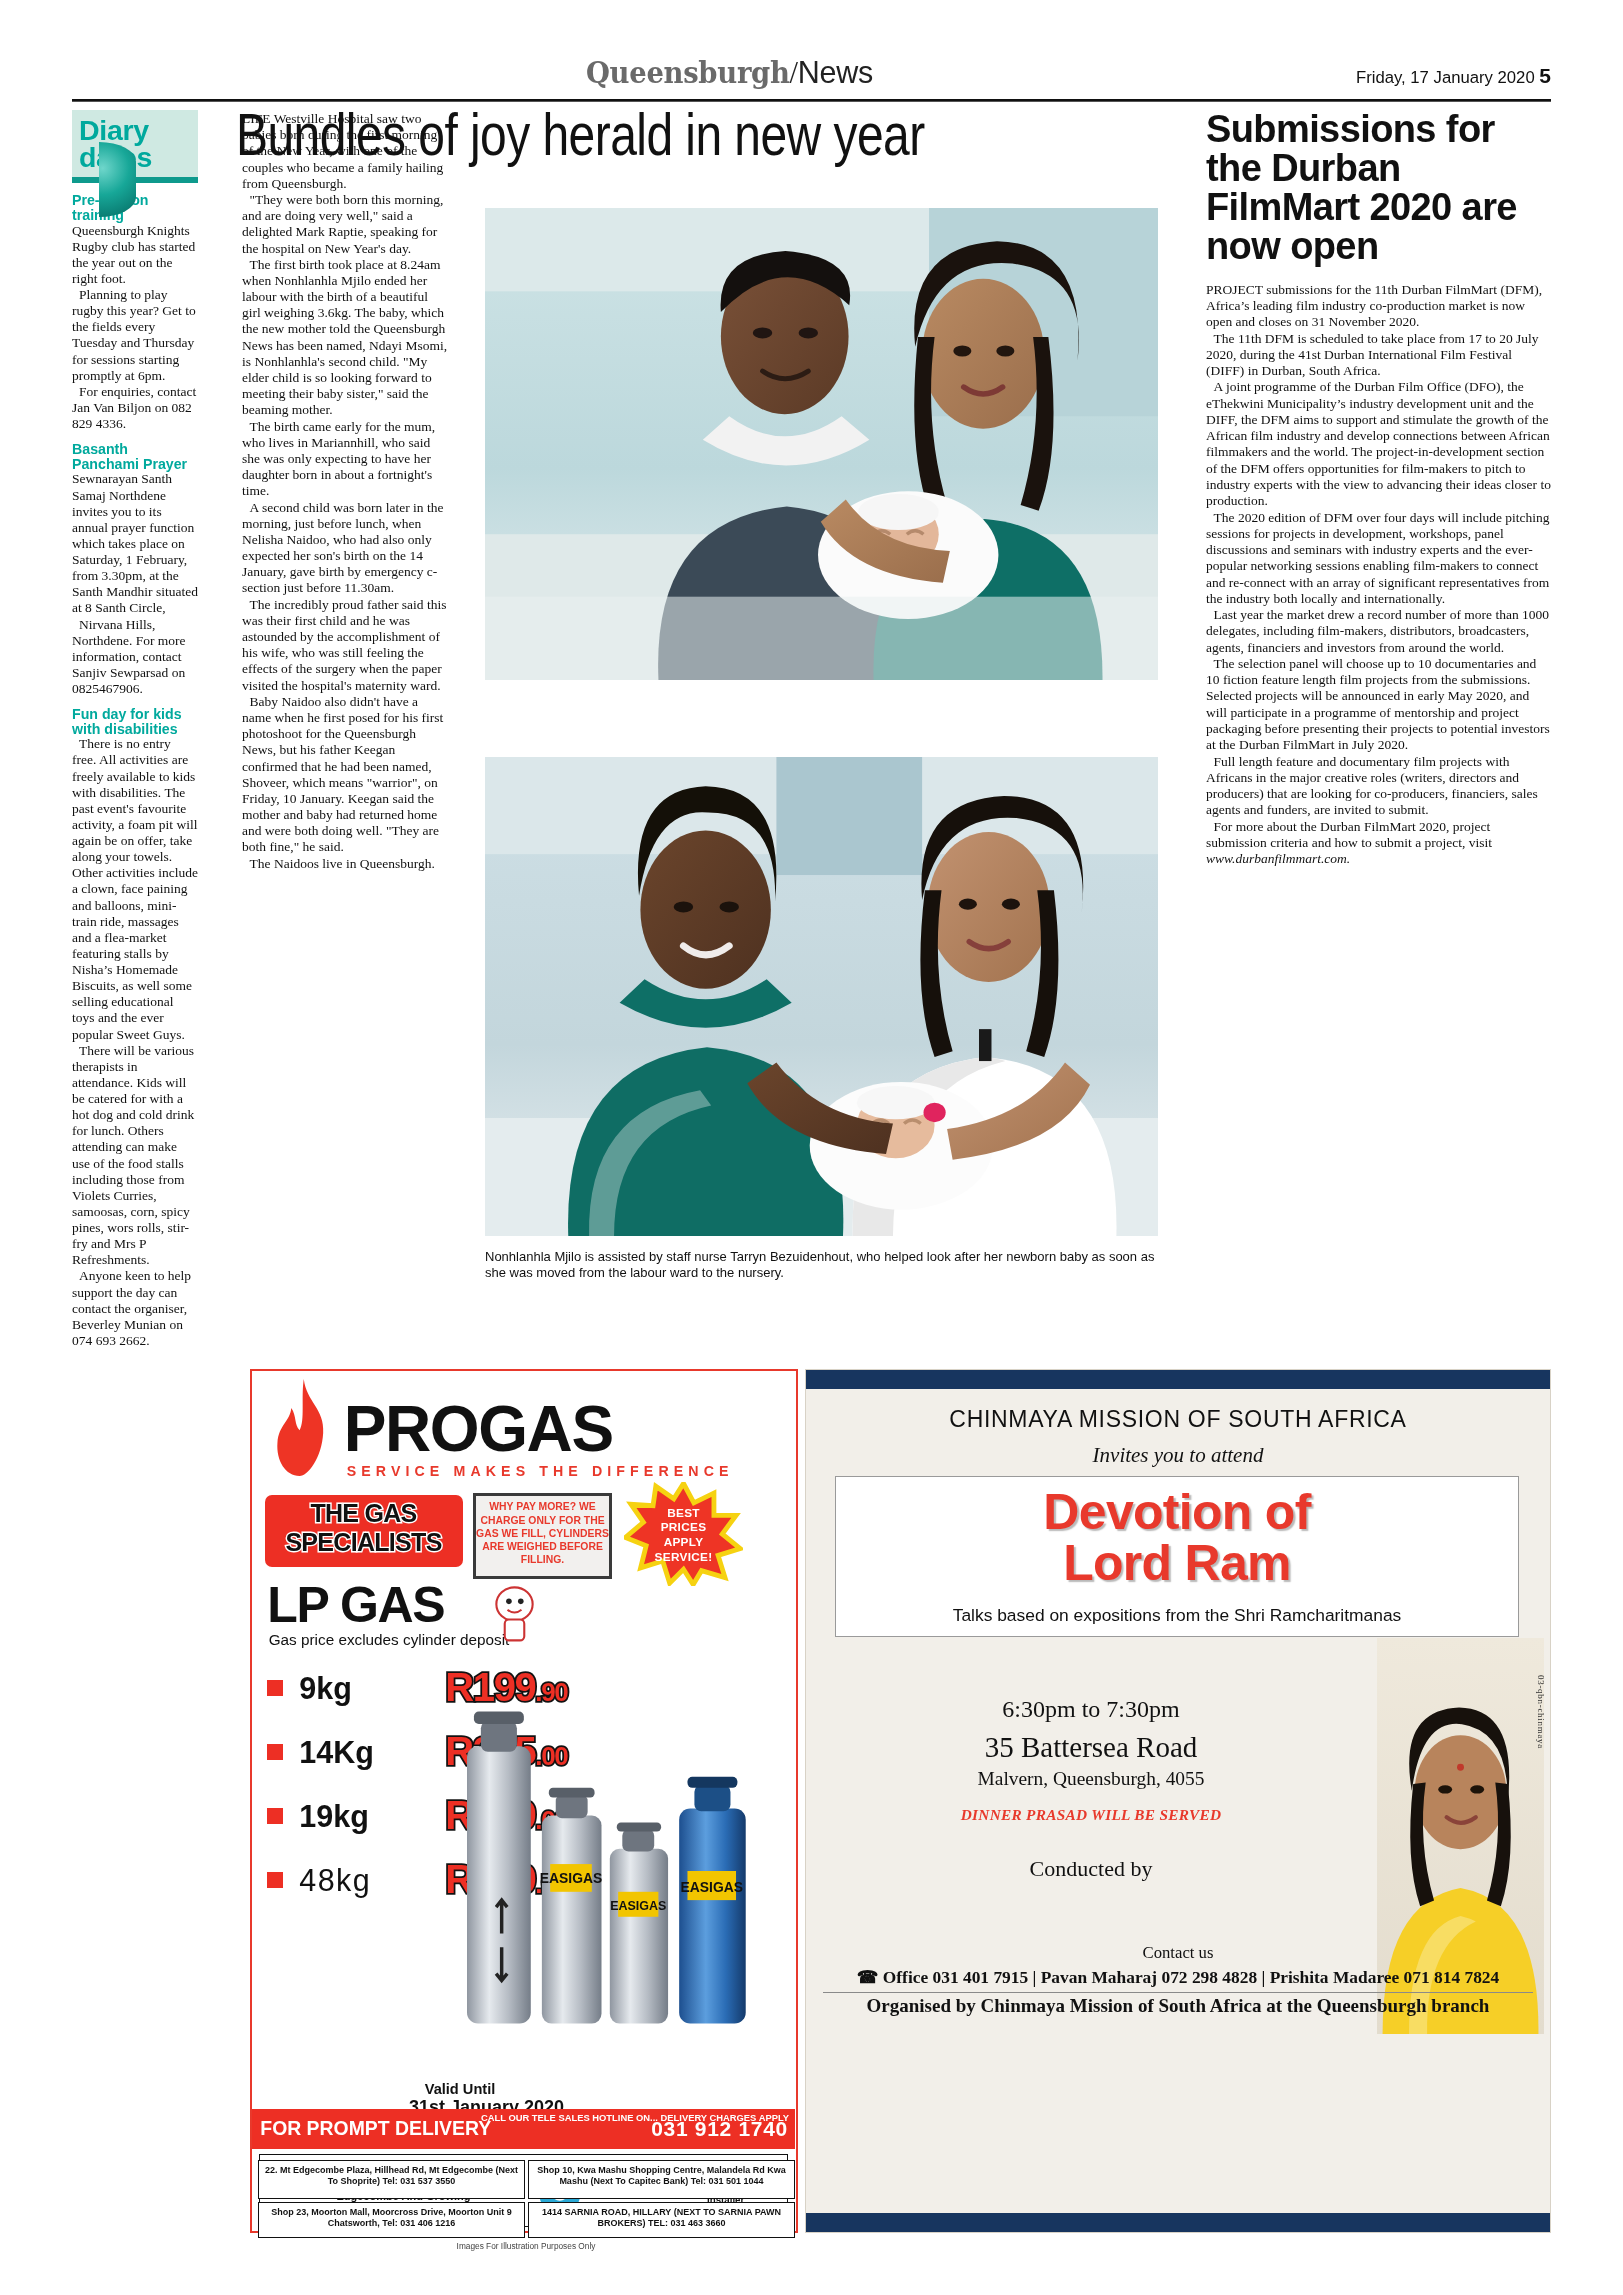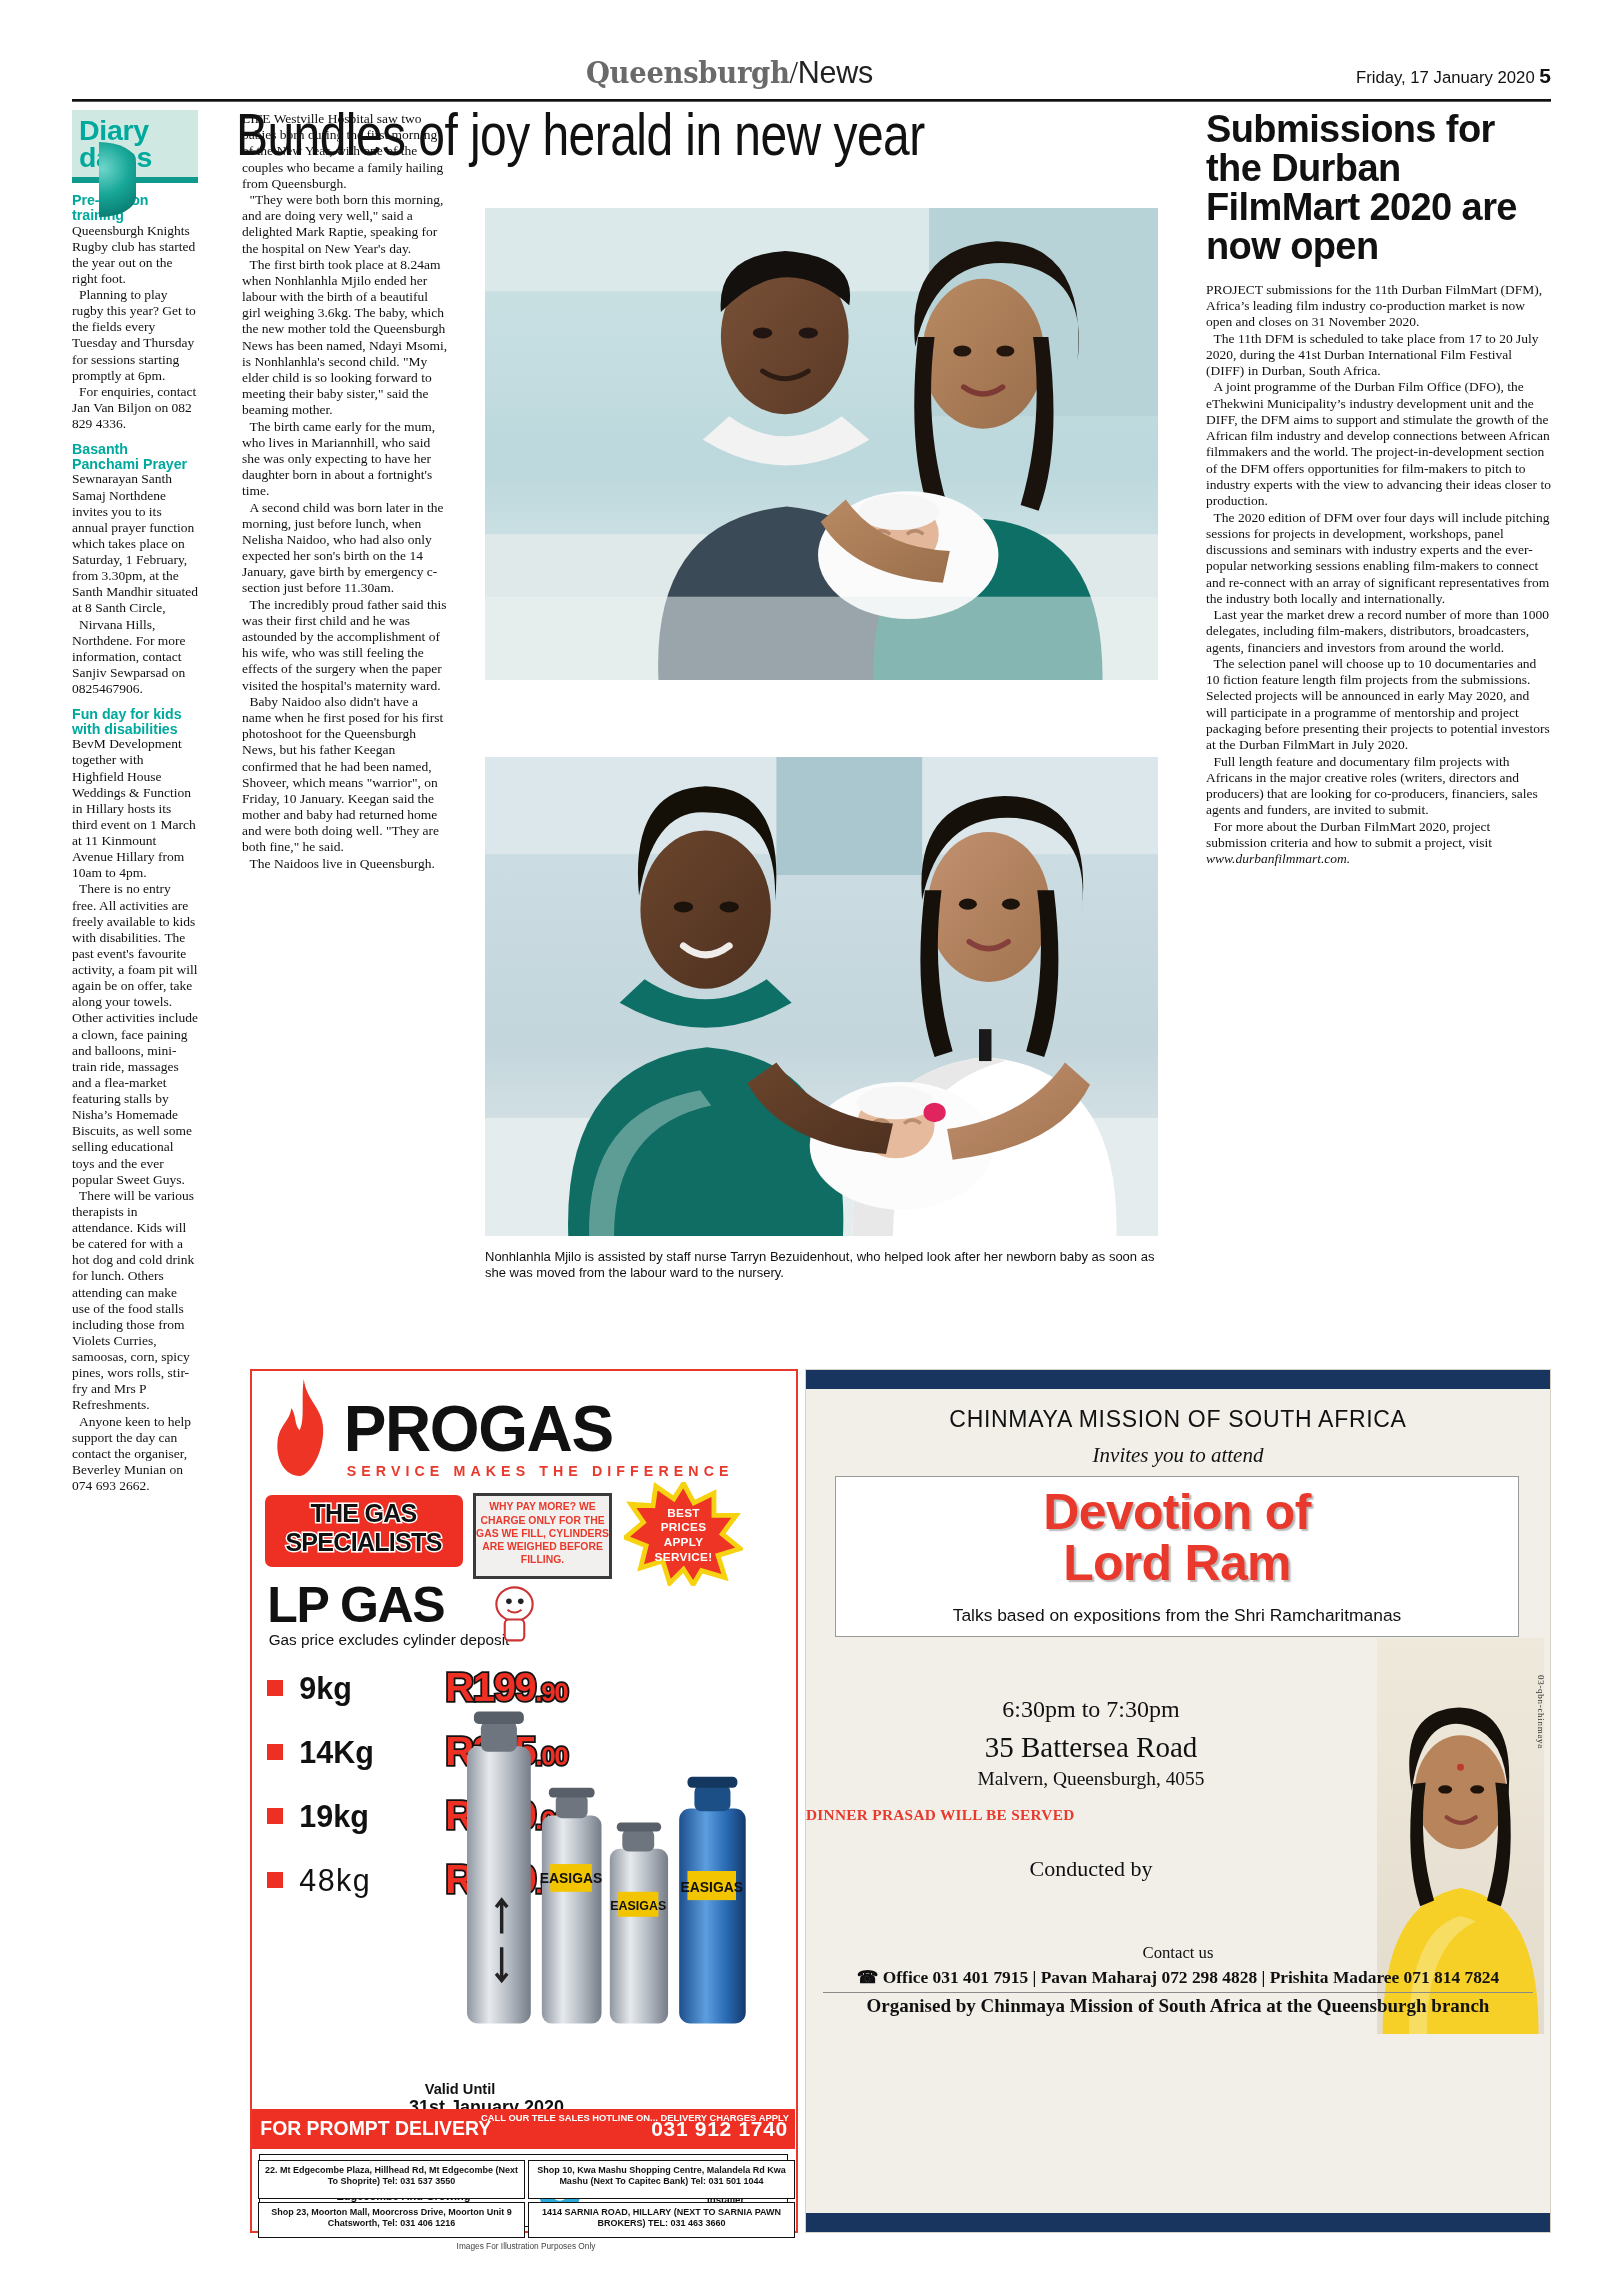--- a/index.html
+++ b/index.html
@@ -230,22 +230,22 @@
   }
   .chin-addr {
     position:absolute; left:0; right:174px; top:361px; text-align:center;
     font-family:"Liberation Serif", serif; font-size:29px; color:#111;
   }
   .chin-addr2 {
     position:absolute; left:0; right:174px; top:398px; text-align:center;
     font-family:"Liberation Serif", serif; font-size:19.4px; color:#111;
   }
   .chin-prasad {
-    position:absolute; left:0; right:174px; top:436px; text-align:left;
-    font-family:"Liberation Serif", serif; font-weight:bold;
+    position:absolute; left:0; right:174px; top:436px; text-align:center;
+    font-family:"Liberation Serif", serif; font-style:italic; font-weight:bold;
     font-size:15.3px; color:#e8392c; letter-spacing:0.3px;
   }
   .chin-conducted {
     position:absolute; left:0; right:174px; top:486px; text-align:center;
     font-family:"Liberation Serif", serif; font-size:22px; color:#111;
   }
   .chin-name {
     position:absolute; left:0; right:174px; top:515px; text-align:center;
     font-family:"Liberation Serif", serif; font-weight:bold; font-size:30px; color:#17355f;
     letter-spacing:0.3px;
@@ -307,21 +307,20 @@
       <div class="diary-item-title">Basanth Panchami Prayer</div>
       <div class="diary-body">
         <p class="first">Sewnarayan Santh Samaj Northdene invites you to its annual prayer function which takes place on Saturday, 1 February, from 3.30pm, at the Santh Mandhir situated at 8 Santh Circle,</p>
         <p>Nirvana Hills, Northdene. For more information, contact Sanjiv Sewparsad on 0825467906.</p>
       </div>
     </div>
 
     <div>
       <div class="diary-item-title">Fun day for kids with disabilities</div>
       <div class="diary-body">
-        <p class="first">BevM Development together with Highfield House Weddings &amp; Function in Hillary hosts its third event on 1 March at 11 Kinmount Avenue Hillary from 10am to 4pm.</p>
         <p>There is no entry free. All activities are freely available to kids with disabilities. The past event's favourite activity, a foam pit will again be on offer, take along your towels. Other activities include a clown, face paining and balloons, mini-train ride, massages and a flea-market featuring stalls by Nisha’s Homemade Biscuits, as well some selling educational toys and the ever popular Sweet Guys.</p>
         <p>There will be various therapists in attendance. Kids will be catered for with a hot dog and cold drink for lunch. Others attending can make use of the food stalls including those from Violets Curries, samoosas, corn, spicy pines, wors rolls, stir-fry and Mrs P Refreshments.</p>
         <p>Anyone keen to help support the day can contact the organiser, Beverley Munian on 074 693 2662.</p>
       </div>
     </div>
   </div>
   <div class="diary-blob"></div>
 
   <div class="headline">Bundles of joy herald in new year</div>
 

